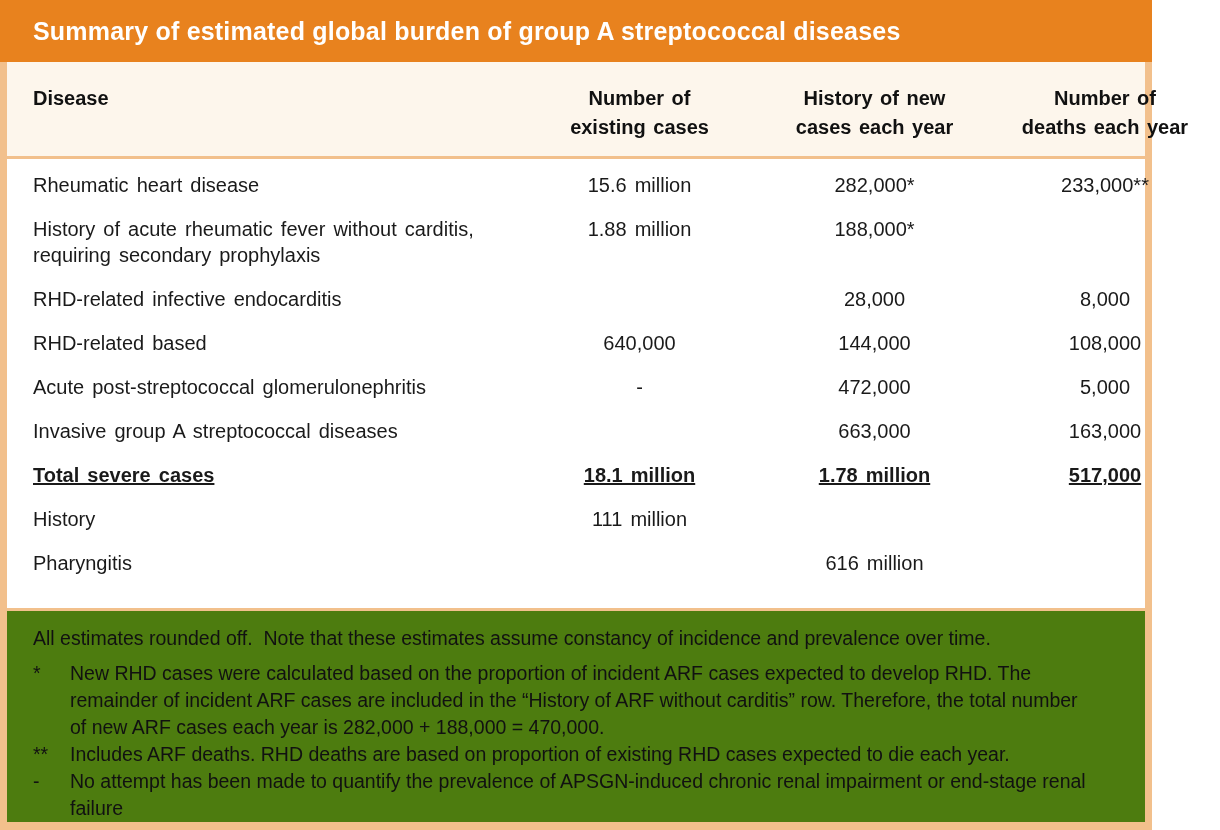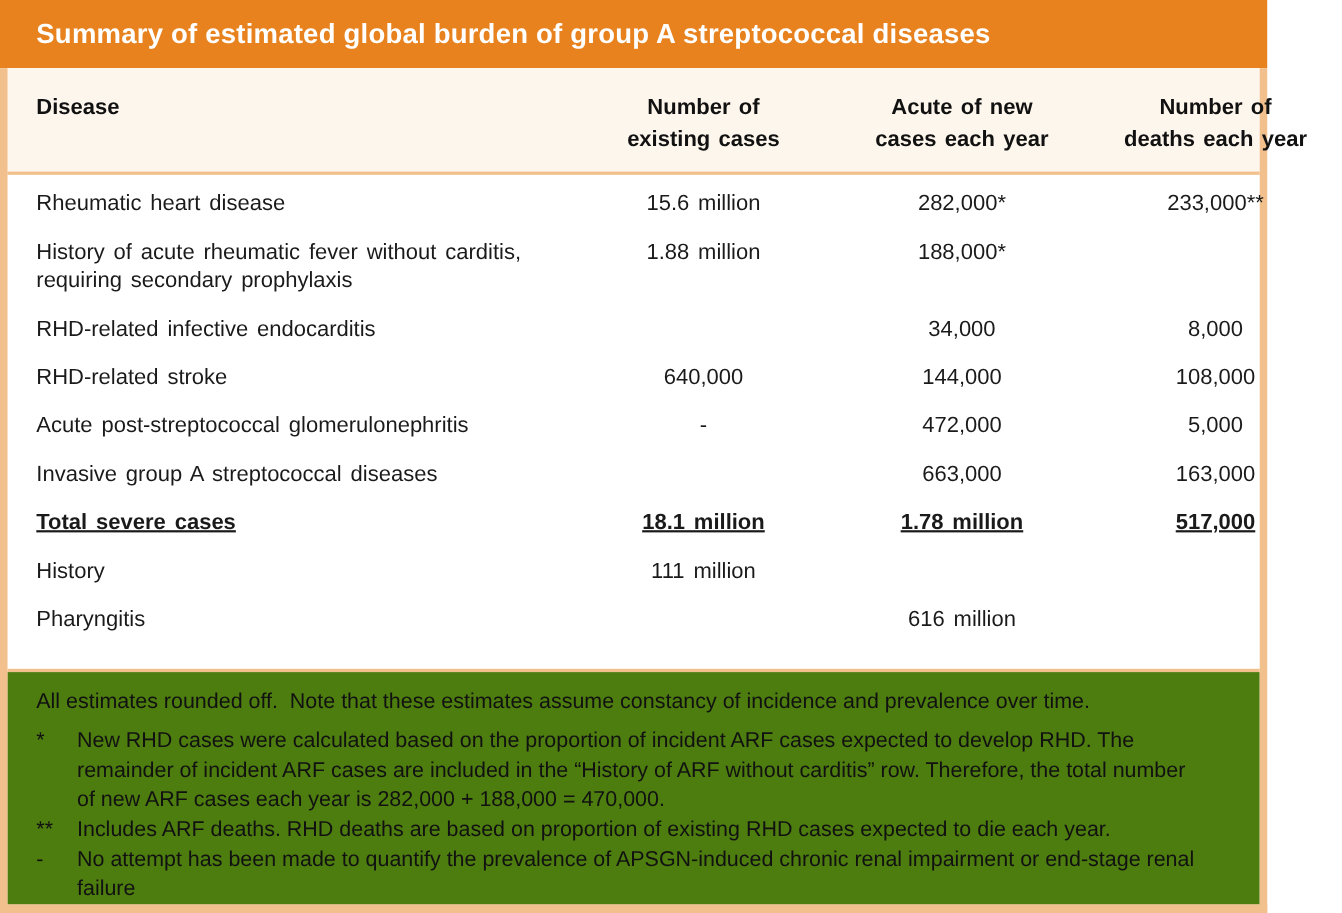--- a/index.html
+++ b/index.html
@@ -92,21 +92,21 @@
 
   <div class="frame">
 
     <div class="col-headers grid-row">
       <div class="c-disease">Disease</div>
       <div class="c-existing">
         <span class="hline">Number of</span>
         <span class="hline">existing cases</span>
       </div>
       <div class="c-new">
-        <span class="hline">Acute of new</span>
+        <span class="hline">History of new</span>
         <span class="hline">cases each year</span>
       </div>
       <div class="c-deaths">
         <span class="hline">Number of</span>
         <span class="hline">deaths each year</span>
       </div>
     </div>
 
     <div class="divider"></div>
 
@@ -122,26 +122,26 @@
       <div class="trow grid-row">
         <div class="c-disease">History of acute rheumatic fever without carditis, requiring secondary prophylaxis</div>
         <div class="c-existing">1.88 million</div>
         <div class="c-new">188,000*</div>
         <div class="c-deaths"></div>
       </div>
 
       <div class="trow grid-row">
         <div class="c-disease">RHD-related infective endocarditis</div>
         <div class="c-existing"></div>
-        <div class="c-new">34,000</div>
+        <div class="c-new">28,000</div>
         <div class="c-deaths">8,000</div>
       </div>
 
       <div class="trow grid-row">
-        <div class="c-disease">RHD-related stroke</div>
+        <div class="c-disease">RHD-related based</div>
         <div class="c-existing">640,000</div>
         <div class="c-new">144,000</div>
         <div class="c-deaths">108,000</div>
       </div>
 
       <div class="trow grid-row">
         <div class="c-disease">Acute post-streptococcal glomerulonephritis</div>
         <div class="c-existing">-</div>
         <div class="c-new">472,000</div>
         <div class="c-deaths">5,000</div>

